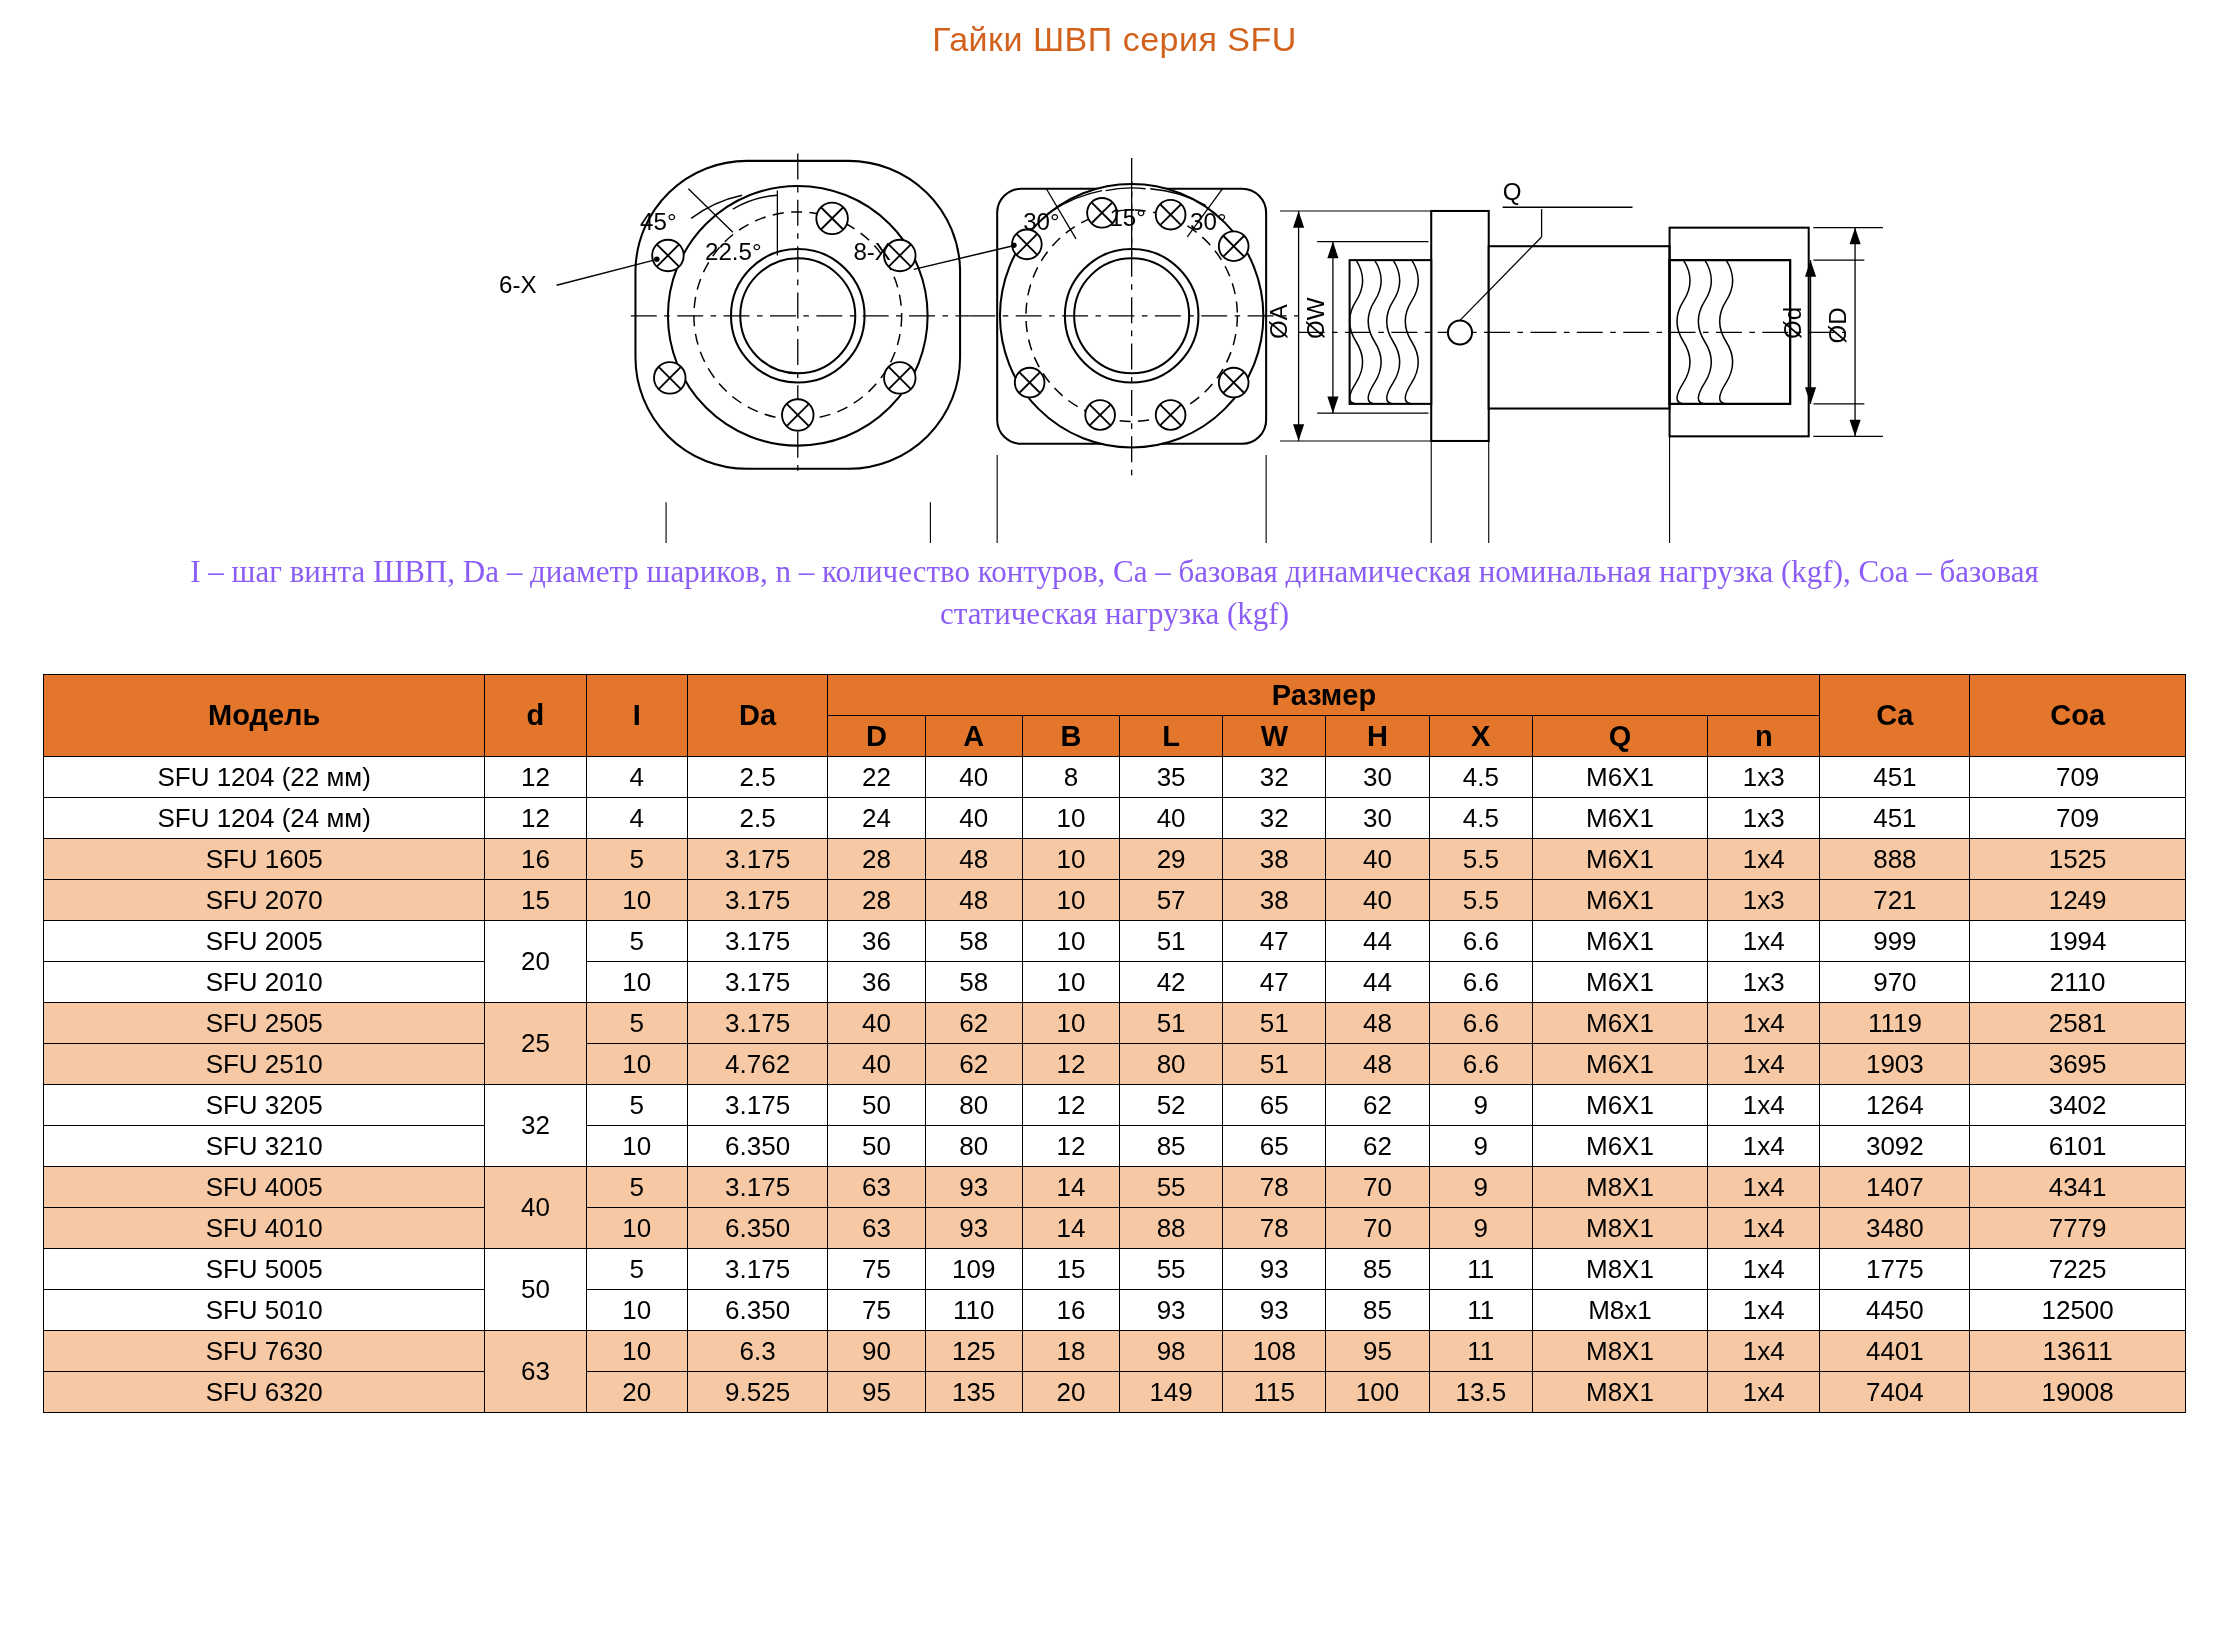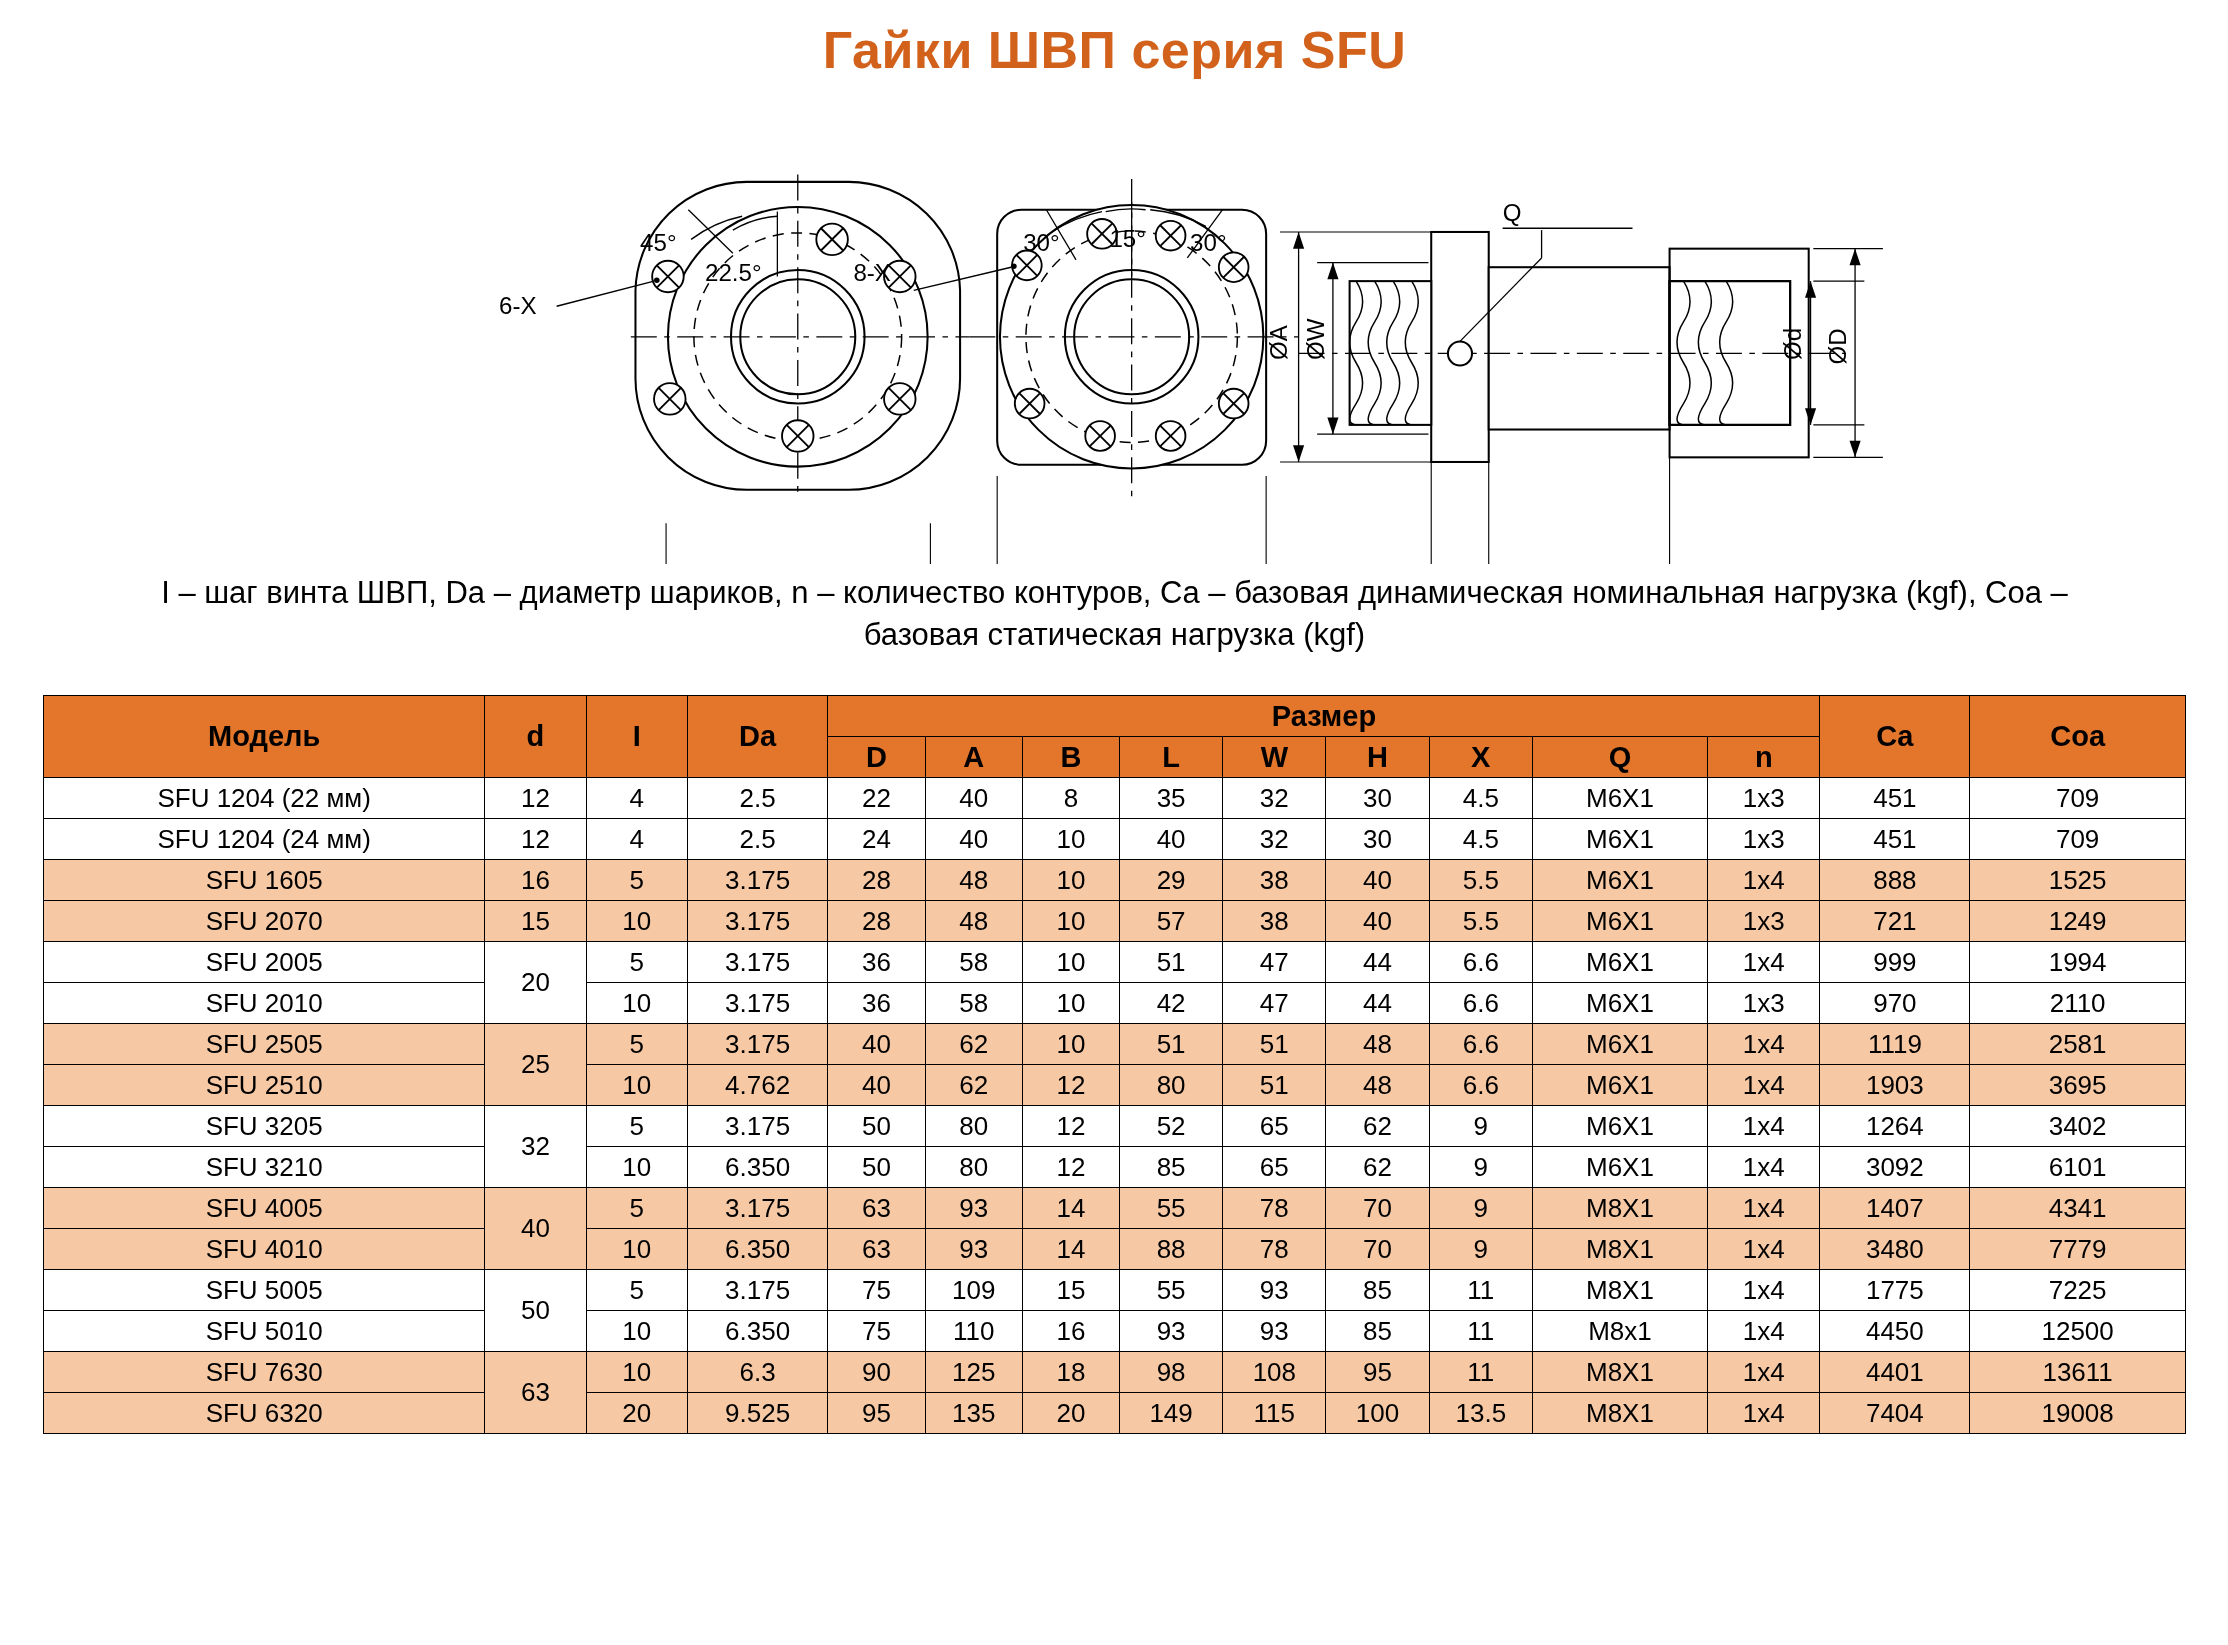--- a/index.html
+++ b/index.html
@@ -16,22 +16,22 @@
   }
   .page {
     position: relative;
     width: 2229px;
     height: 1646px;
     box-sizing: border-box;
     padding: 0;
   }
   .title {
     text-align: center;
-    font-size: 52px;
-    font-weight: bold;
+    font-size: 34px;
+    font-weight: normal;
     color: #d2621b;
     margin-top: 20.4px;
     letter-spacing: 0.5px;
   }
 
   
   .drawings {
     position: relative;
     width: 2229px;
     height: 473px;
@@ -39,21 +39,22 @@
   }
   .drawings svg { display:block; }
 
   
   .legend {
     width: 2004px;
     margin: 7.4px auto 0 auto;
     text-align: center;
     font-size: 31px;
     line-height: 1.35;
-    color: #000000;
+    color: #8b5cf6;
+    font-family: Liberation Serif, serif;
   }
 
   
   .table-wrap {
     margin: 24px auto 0 auto;
     width: 2143px;
   }
   table.specs {
     border-collapse: collapse;
     width: 100%;

